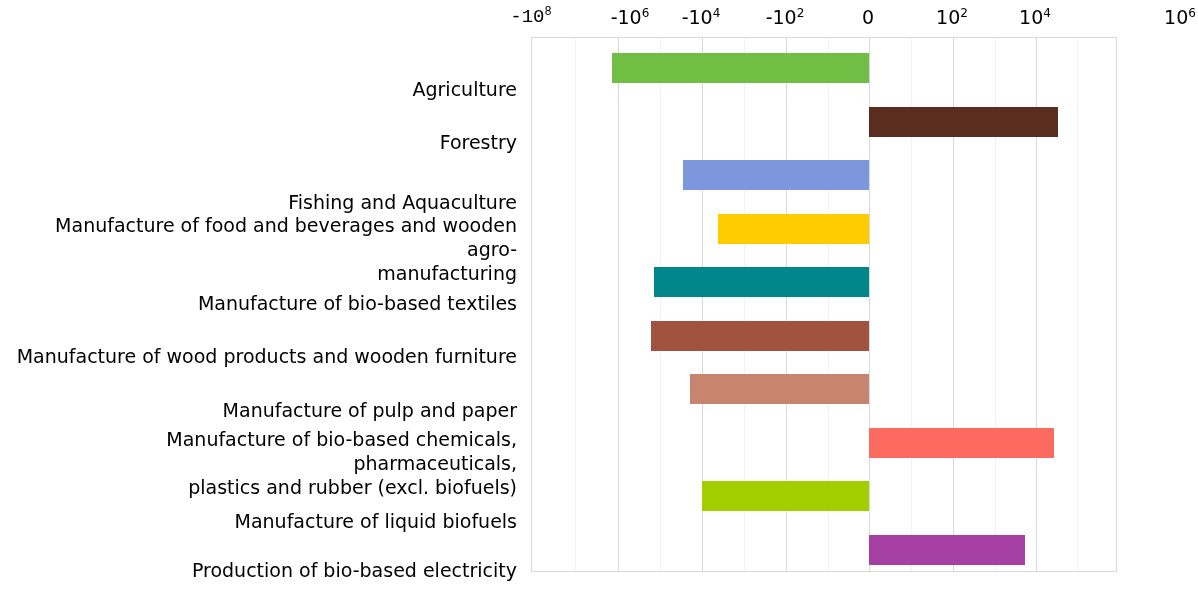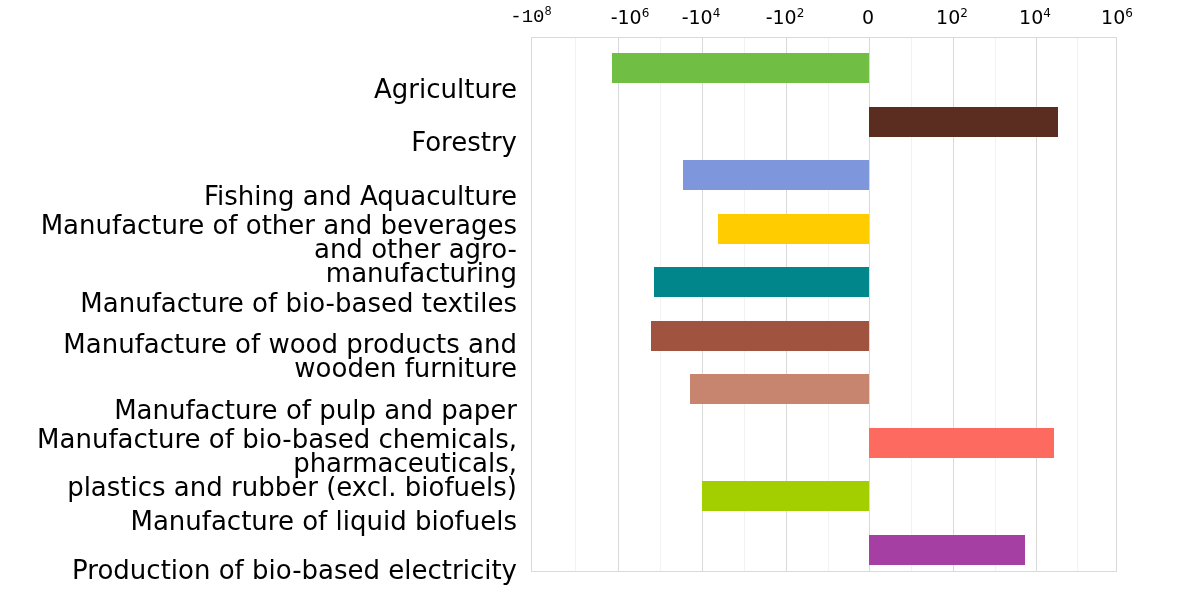--- a/index.html
+++ b/index.html
@@ -84,21 +84,21 @@
     left: 0;
     top: 37px;
     width: 519px;
     height: 535px;
   }
   .cat-label {
     position: absolute;
     right: 0;
     width: 519px;
     text-align: right;
-    font-size: 26px;
+    font-size: 19px;
     line-height: 24px;
     color: #000000;
     display: flex;
     align-items: center;
     justify-content: flex-end;
     padding-right: 2px;
     box-sizing: border-box;
   }
   .cat-label span {
     display: block;
@@ -110,21 +110,21 @@
 <div id="chart-root">
 
   <div id="x-axis-labels">
       <div class="x-tick-label" style="left: 531px; font-family: Liberation Mono, monospace;"><span>-10</span><sup>8</sup></div>
       <div class="x-tick-label" style="left: 617px; margin-left: 13px;"><span>-10</span><sup>6</sup></div>
       <div class="x-tick-label" style="left: 701px;"><span>-10</span><sup>4</sup></div>
       <div class="x-tick-label" style="left: 785px;"><span>-10</span><sup>2</sup></div>
       <div class="x-tick-label" style="left: 868px;"><span>0</span></div>
       <div class="x-tick-label" style="left: 952px;"><span>10</span><sup>2</sup></div>
       <div class="x-tick-label" style="left: 1035px;"><span>10</span><sup>4</sup></div>
-      <div class="x-tick-label" style="left: 1117px;"><span>10</span><sup>6</sup></div>
+      <div class="x-tick-label" style="left: 1180px;"><span>10</span><sup>6</sup></div>
     </div>
 
   <div id="plot-area">
       <div class="gridline" style="left: 86px;"></div>
       <div class="gridline" style="left: 170px;"></div>
       <div class="gridline" style="left: 254px;"></div>
       <div class="gridline" style="left: 337px;"></div>
       <div class="gridline" style="left: 421px;"></div>
       <div class="gridline" style="left: 504px;"></div>
       <div class="gridline-minor" style="left: 43px;"></div>
@@ -150,28 +150,28 @@
       <div class="cat-label" style="top: 30px; height: 44px;">
         <div>
           <span>Agriculture</span>
         </div>
       </div>
       <div class="cat-label" style="top: 83px; height: 44px; padding-left: 30px;">
         <div>
           <span>Forestry</span>
         </div>
       </div>
-      <div class="cat-label" style="top: 137px; height: 44px; margin-left: 40px;">
+      <div class="cat-label" style="top: 143px; height: 44px; margin-left: 40px;">
         <div>
           <span>Fishing and Aquaculture</span>
         </div>
       </div>
       <div class="cat-label" style="top: 178px; height: 68px;">
         <div>
-          <span>Manufacture of other and beverages and other agro-</span>
+          <span>Manufacture of food and beverages and wooden agro-</span>
           <span>manufacturing</span>
         </div>
       </div>
       <div class="cat-label" style="top: 244px; height: 44px;">
         <div>
           <span>Manufacture of bio-based textiles</span>
         </div>
       </div>
       <div class="cat-label" style="top: 297px; height: 44px;">
         <div>

